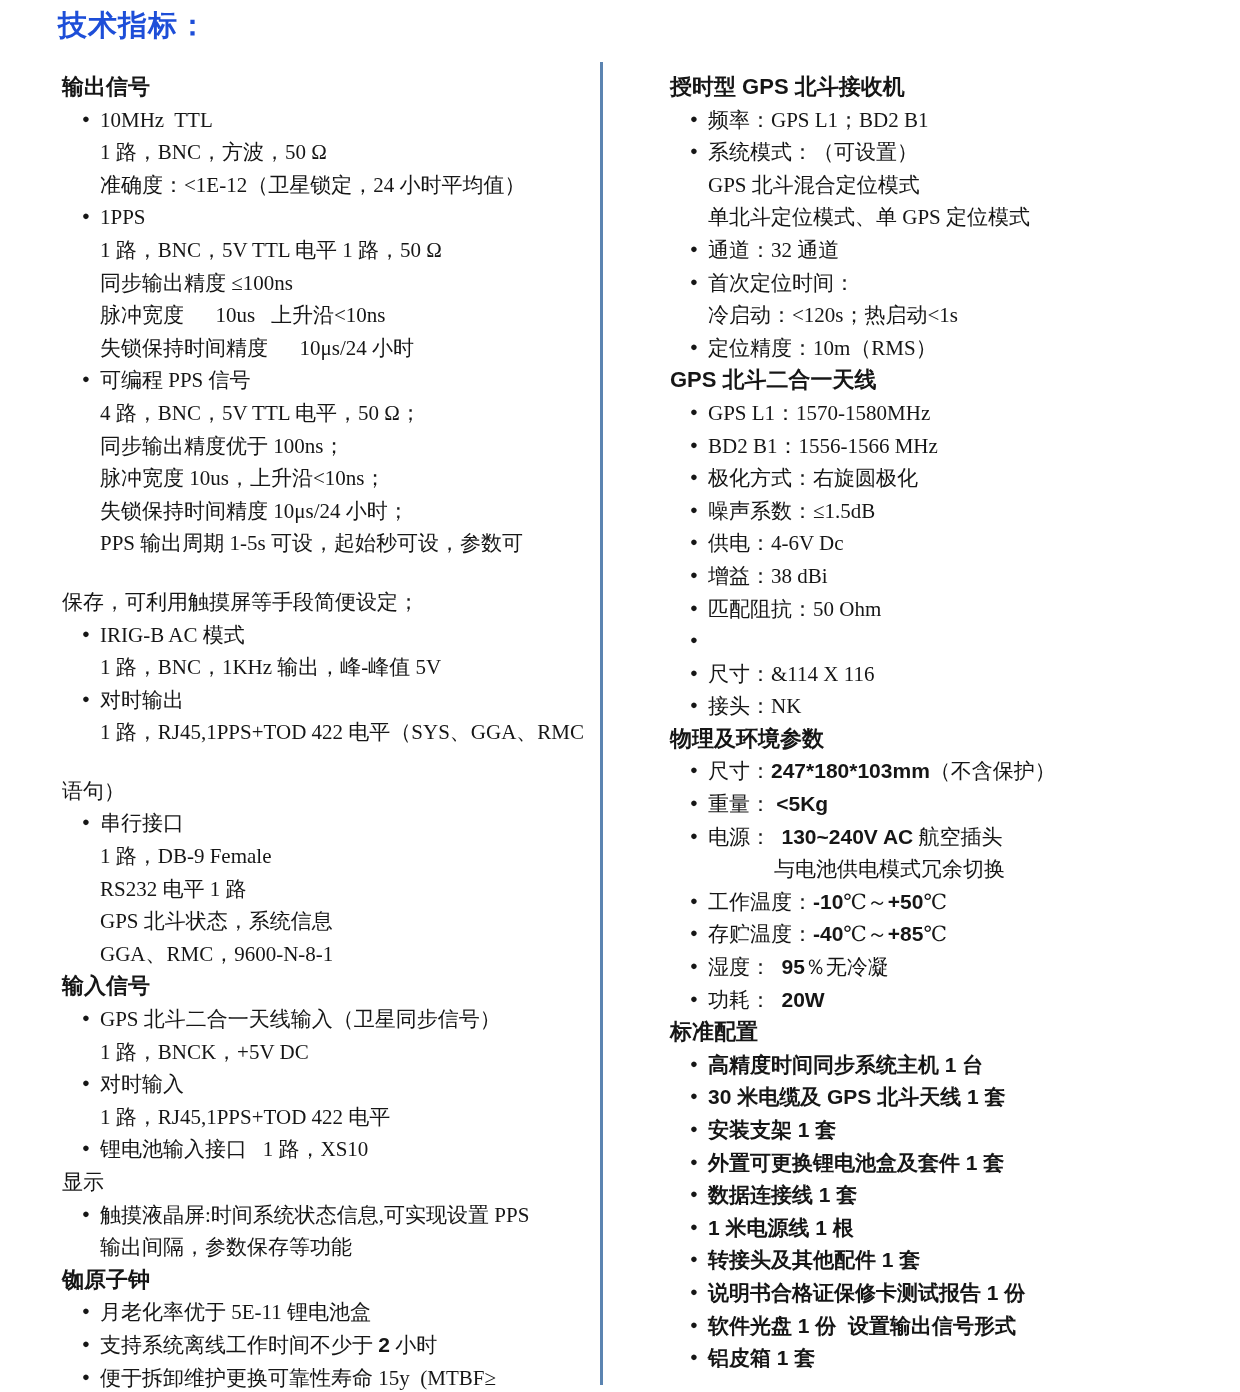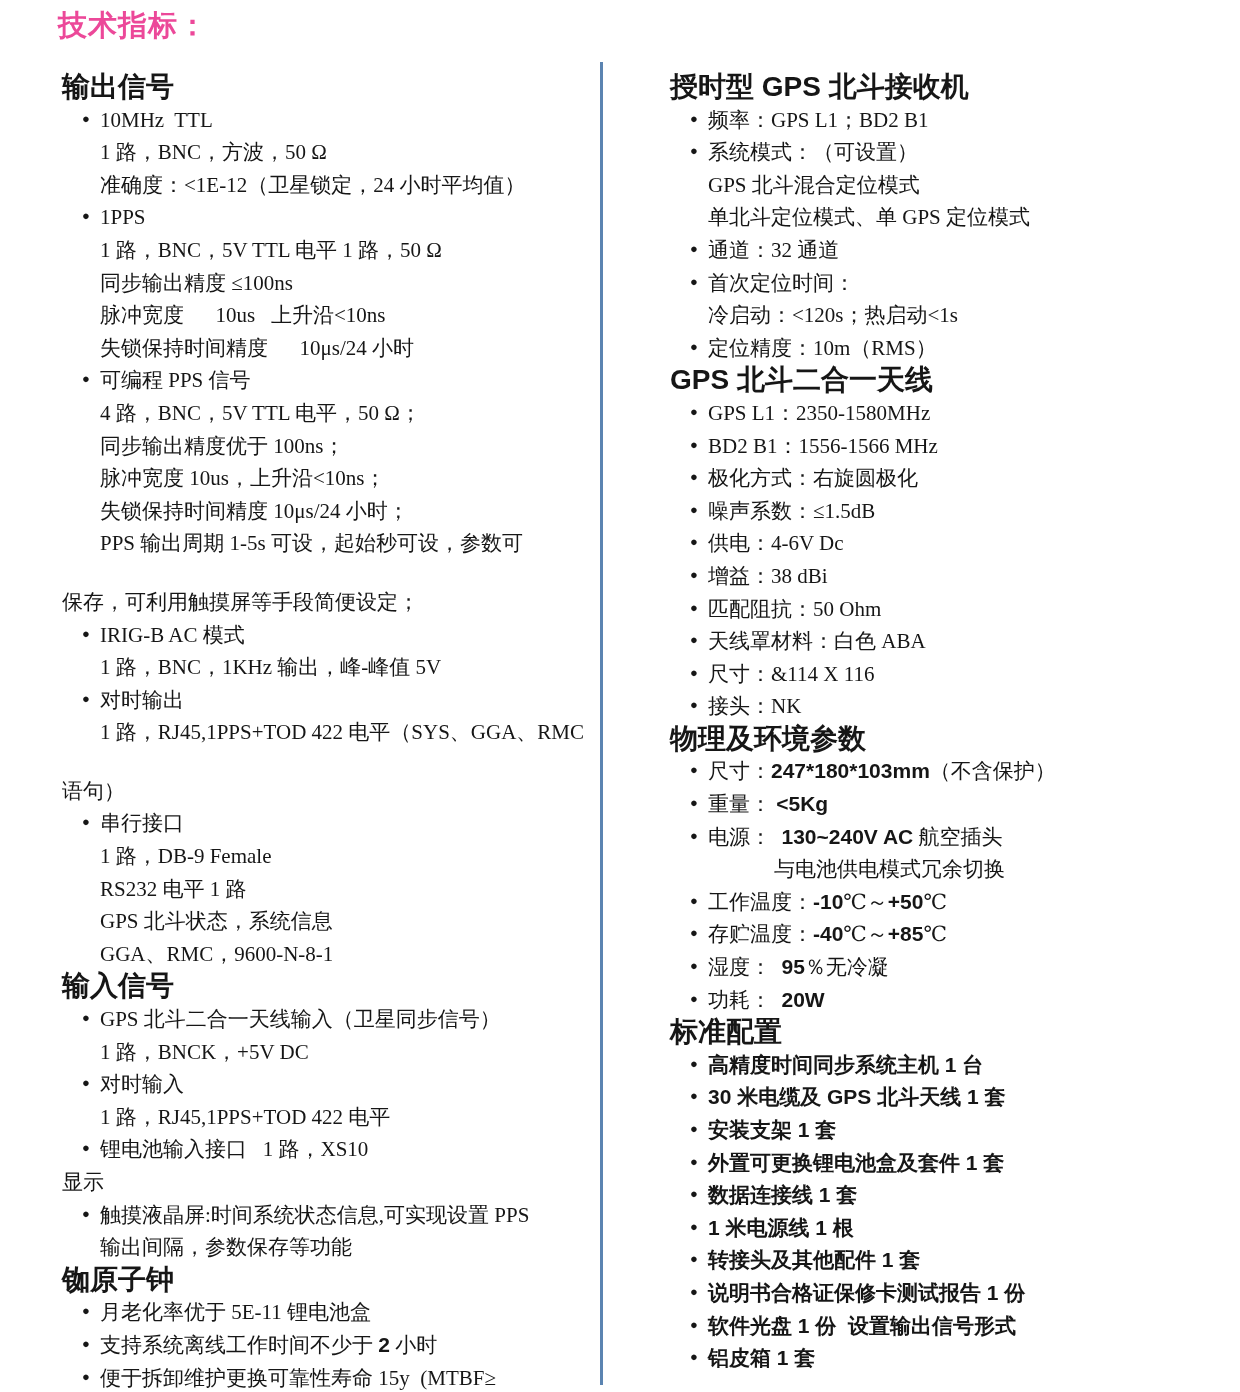--- a/index.html
+++ b/index.html
@@ -17,21 +17,21 @@
   }
   .col{position:absolute;top:71px;}
   .col-left{left:62px;width:530px;}
   .col-right{left:658px;width:578px;margin-left:12px;}
   .line{
     height:32.6px;display:flex;align-items:center;white-space:pre;
     font-size:21px;line-height:32.6px;
   }
   .line.header{
     font-family:"Liberation Sans","DejaVu Sans",sans-serif;
-    font-weight:bold;font-size:28px;
+    font-weight:bold;font-size:22px;
   }
   .line.bullet{padding-left:20px;}
   .line.cont{padding-left:38px;}
   .line.contout{padding-left:0;margin-top:26px;}
   .line.contdeep{padding-left:104px;text-align:right;}
   .line.plain{padding-left:0;}
   .dot{
     display:inline-block;width:18px;font-size:13px;flex:0 0 18px;
     transform:translateY(-1px);
   }
@@ -40,21 +40,21 @@
     font-weight:600;
   }
   .alt{
     font-family:"Liberation Sans","DejaVu Sans",sans-serif;
     font-weight:700;
   }
 </style>
 </head>
 <body>
 
-<div class="page-title" style="color: #ec4899;">技术指标：</div>
+<div class="page-title" style="color: #1d4ed8;">技术指标：</div>
 
 <div class="divider" style="background: rgb(91, 132, 177);"></div>
 
 <div class="col col-left">
     <div class="line header"><span>输出信号</span></div>
     <div class="line bullet"><span class="dot">●</span><span>10MHz  TTL</span></div>
     <div class="line cont"><span>1 路，BNC，方波，50 Ω</span></div>
     <div class="line cont"><span>准确度：&lt;1E-12（卫星锁定，24 小时平均值）</span></div>
     <div class="line bullet"><span class="dot">●</span><span>1PPS</span></div>
     <div class="line cont"><span>1 路，BNC，5V TTL 电平 1 路，50 Ω</span></div>
@@ -97,28 +97,28 @@
     <div class="line header"><span>授时型 GPS 北斗接收机</span></div>
     <div class="line bullet"><span class="dot">●</span><span>频率：GPS L1；BD2 B1</span></div>
     <div class="line bullet"><span class="dot">●</span><span>系统模式：（可设置）</span></div>
     <div class="line cont"><span>GPS 北斗混合定位模式</span></div>
     <div class="line cont"><span>单北斗定位模式、单 GPS 定位模式</span></div>
     <div class="line bullet"><span class="dot">●</span><span>通道：32 通道</span></div>
     <div class="line bullet"><span class="dot">●</span><span>首次定位时间：</span></div>
     <div class="line cont"><span>冷启动：&lt;120s；热启动&lt;1s</span></div>
     <div class="line bullet"><span class="dot">●</span><span>定位精度：10m（RMS）</span></div>
     <div class="line header"><span>GPS 北斗二合一天线</span></div>
-    <div class="line bullet"><span class="dot">●</span><span>GPS L1：2350-1580MHz</span></div>
+    <div class="line bullet"><span class="dot">●</span><span>GPS L1：1570-1580MHz</span></div>
     <div class="line bullet"><span class="dot">●</span><span>BD2 B1：1556-1566 MHz</span></div>
     <div class="line bullet"><span class="dot">●</span><span>极化方式：右旋圆极化</span></div>
     <div class="line bullet"><span class="dot">●</span><span>噪声系数：≤1.5dB</span></div>
     <div class="line bullet"><span class="dot">●</span><span>供电：4-6V Dc</span></div>
     <div class="line bullet"><span class="dot">●</span><span>增益：38 dBi</span></div>
     <div class="line bullet"><span class="dot">●</span><span>匹配阻抗：50 Ohm</span></div>
-    <div class="line bullet"><span class="dot">●</span><span>天线罩材料：白色 ABA</span></div>
+    <div class="line bullet"><span class="dot">●</span></div>
     <div class="line bullet"><span class="dot">●</span><span>尺寸：&amp;114 X 116</span></div>
     <div class="line bullet"><span class="dot">●</span><span>接头：NK</span></div>
     <div class="line header"><span>物理及环境参数</span></div>
     <div class="line bullet"><span class="dot">●</span><span>尺寸：</span><span class="alt">247*180*103mm</span><span>（不含保护）</span></div>
     <div class="line bullet"><span class="dot">●</span><span>重量： </span><span class="alt">&lt;5Kg</span></div>
     <div class="line bullet"><span class="dot">●</span><span>电源：  </span><span class="alt">130~240V AC</span><span> 航空插头</span></div>
     <div class="line contdeep"><span>与电池供电模式冗余切换</span></div>
     <div class="line bullet"><span class="dot">●</span><span>工作温度：</span><span class="alt">-10</span><span>℃～</span><span class="alt">+50</span><span>℃</span></div>
     <div class="line bullet"><span class="dot">●</span><span>存贮温度：</span><span class="alt">-40</span><span>℃～</span><span class="alt">+85</span><span>℃</span></div>
     <div class="line bullet"><span class="dot">●</span><span>湿度：  </span><span class="alt">95</span><span>％无冷凝</span></div>

